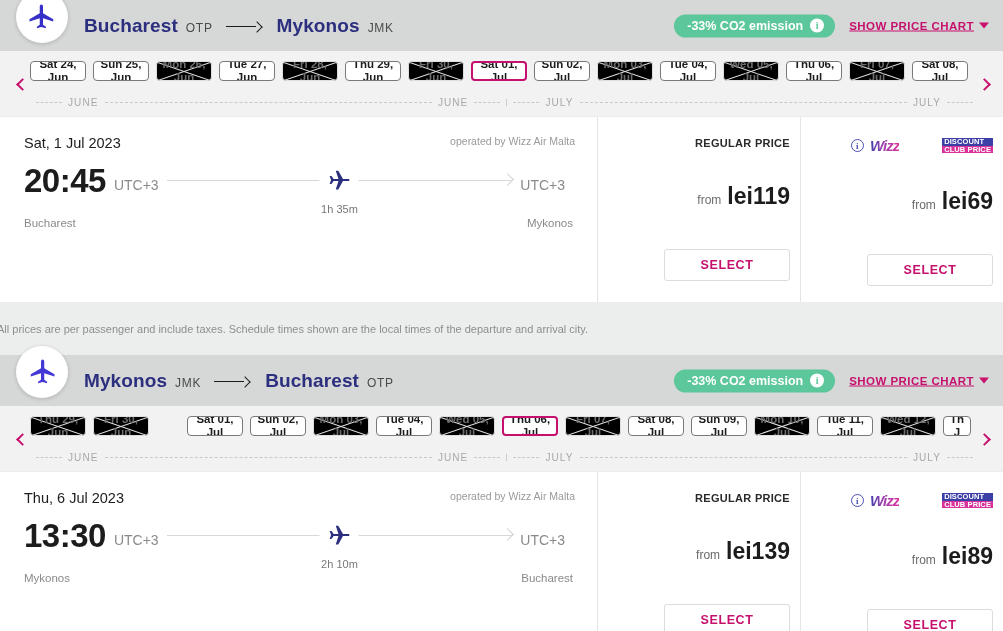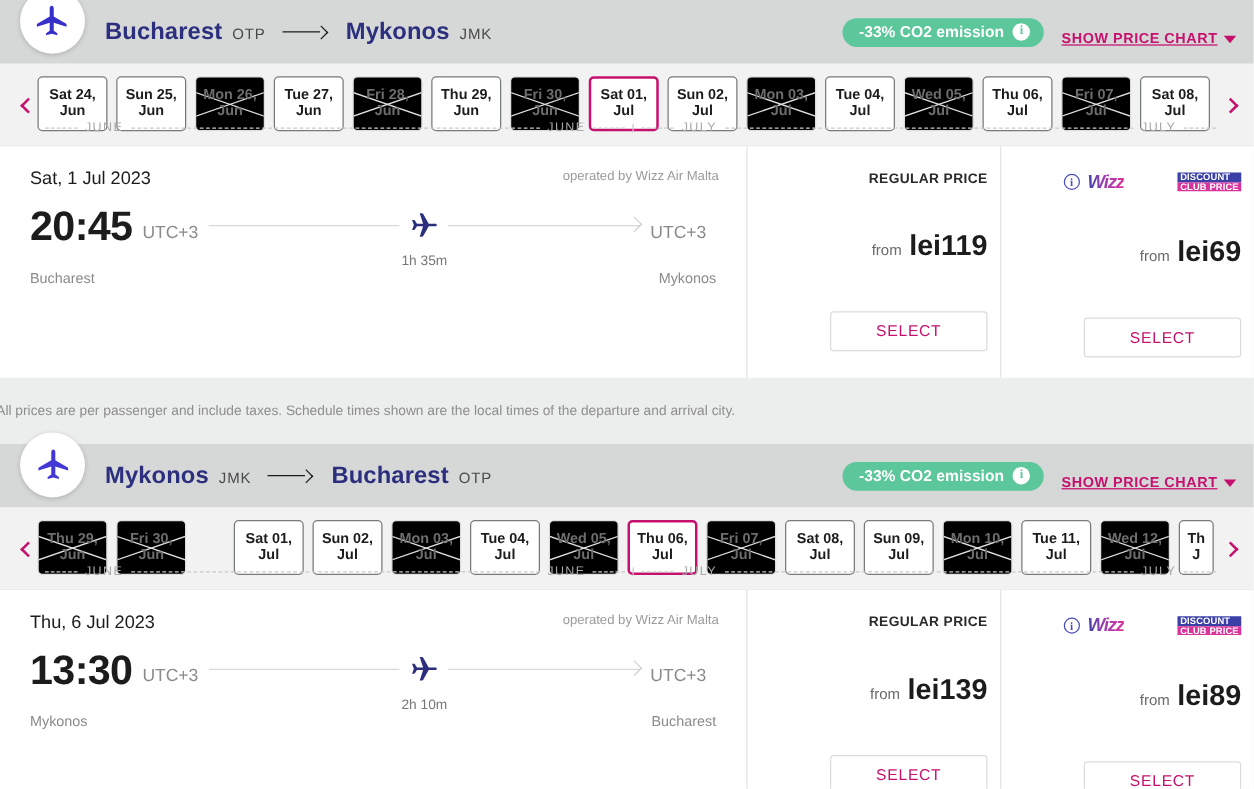--- a/index.html
+++ b/index.html
@@ -55,21 +55,21 @@
   .route .arrow::after {
     content: ""; position: absolute; right: 3px; top: 1.2px;
     width: 7px; height: 7px;
     border-top: 1.4px solid #1c1c1c; border-right: 1.4px solid #1c1c1c;
     transform: rotate(45deg);
   }
 
   .hdr-right {
     position: absolute; right: 14px; top: 50%;
     transform: translateY(-50%);
-    display: flex; align-items: flex-end; gap: 14px;
+    display: flex; align-items: center; gap: 14px;
   }
   .co2 {
     background: #5cc79a; color: #ffffff;
     border-radius: 14px; padding: 4px 11px 5px 13px;
     font-size: 12.5px; font-weight: bold;
     display: flex; align-items: center; gap: 7px;
     white-space: nowrap;
   }
   .info-circle {
     width: 14px; height: 14px; border-radius: 50%;
@@ -111,21 +111,21 @@
   }
   .chev.l { transform: rotate(-135deg); margin-left: 3px; }
   .chev.r { transform: rotate(45deg); margin-right: 3px; }
 
   .tiles {
     display: flex; align-items: flex-start;
     gap: 7px; margin-top: 10px; flex: 0 0 auto;
   }
   .tile {
     position: relative;
-    width: 56px; height: 44px;
+    width: 56px; height: 20px;
     border: 1px solid #777a7a; border-radius: 4px;
     background: #ffffff;
     display: flex; flex-direction: column;
     align-items: center; justify-content: center;
     line-height: 1.12;
     font-size: 11.5px; font-weight: bold; color: #1c1c1c;
     cursor: pointer; flex: 0 0 auto;
     overflow: hidden;
   }
   .tile.disabled {
@@ -209,21 +209,21 @@
     font-size: 11px; font-weight: bold; color: #2a2a2a;
     letter-spacing: .3px; margin-bottom: 9px;
     display: flex; align-items: center; gap: 6px;
   }
   .pc-amount { display: flex; align-items: baseline; gap: 6px; margin-bottom: 14px; }
   .pc-from { font-size: 12px; color: #6a6a6a; }
   .pc-value { font-size: 23px; font-weight: bold; color: #1c1c1c; }
   .select-btn {
     width: 126px; height: 32px;
     border: 1px solid #dcdcdc; border-radius: 3px; background: #ffffff;
-    color: #c6106e; font-size: 12.5px; font-weight: normal; letter-spacing: .6px;
+    color: #c6106e; font-size: 12.5px; font-weight: bold; letter-spacing: .6px;
     cursor: pointer; font-family: "Liberation Sans", sans-serif;
   }
   .info-outline {
     width: 13px; height: 13px; border-radius: 50%;
     border: 1px solid #4a4fb5; color: #4a4fb5;
     font-size: 9px; display: flex; align-items: center; justify-content: center;
     font-family: "Liberation Serif", serif; flex: 0 0 auto;
   }
   .wdc-logo { display: flex; align-items: center; gap: 3px; }
   .wdc-wizz {

